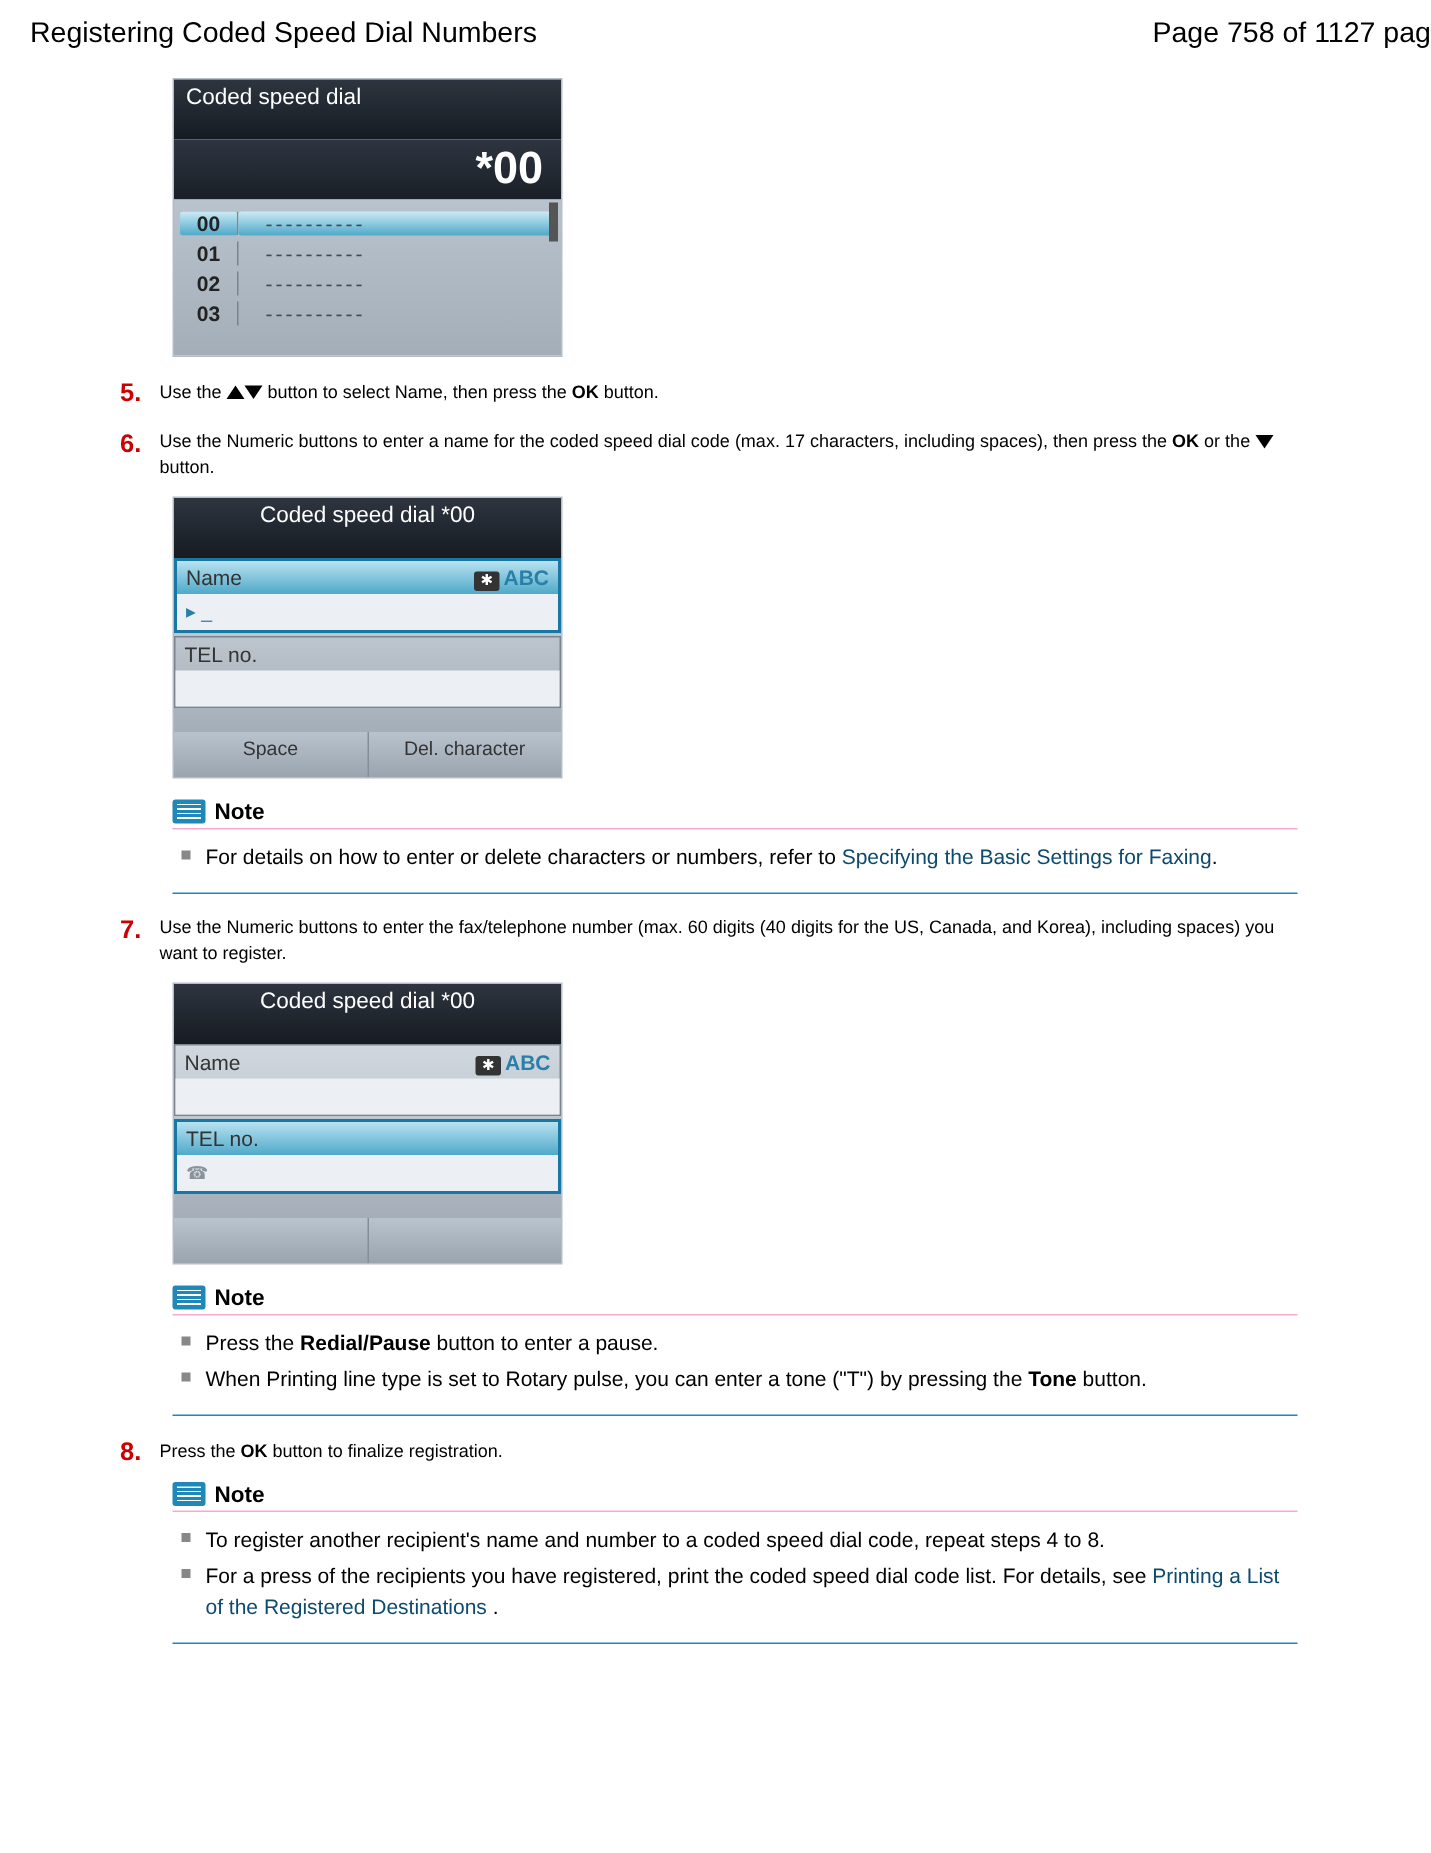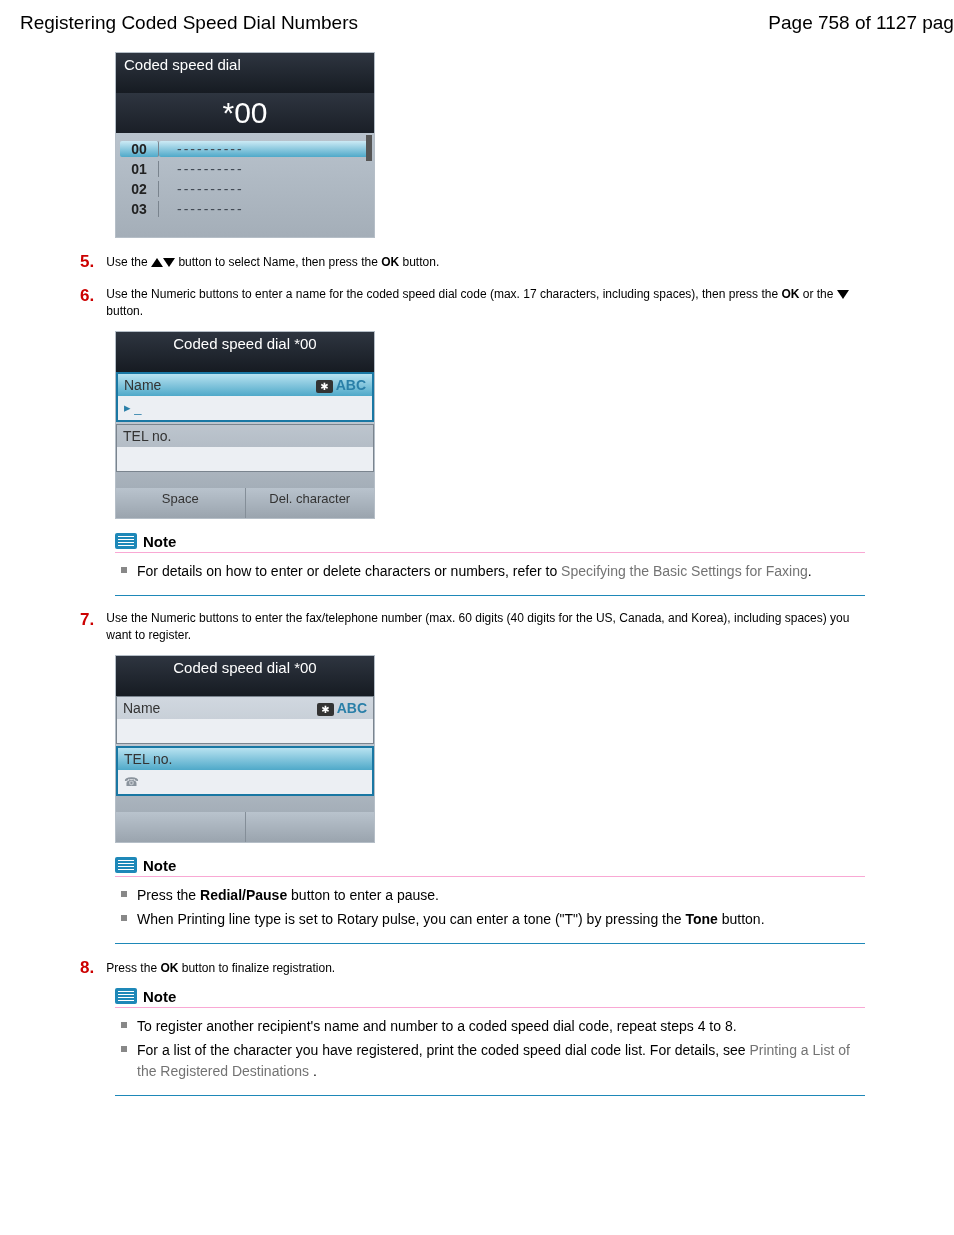--- a/index.html
+++ b/index.html
@@ -5,21 +5,21 @@
 body{margin:0;font-family:Arial,Helvetica,sans-serif;font-size:15px;color:#000;background:#fff}
 .page{width:954px;margin:0 auto;padding:12px 20px 40px}
 .hdr{display:flex;justify-content:space-between;font-size:19px;margin-bottom:18px}
 .step{margin:14px 0 10px 60px}
 .sn{color:#c00;font-weight:bold;font-size:17px;margin-right:8px;display:inline-block;vertical-align:top}
 .st{display:inline-block;width:760px;line-height:1.45;font-size:12px}
 .st b{font-weight:bold}
 .lcd{margin:8px 0 14px 95px;width:258px;border:1px solid #b5bec7}
 .lcd-top{background:linear-gradient(#2e3540,#161b22);color:#fff;height:40px;line-height:24px;padding:0 8px;font-size:15px;text-align:center}
 .lcd-top.left{text-align:left}
-.lcd-bign{background:linear-gradient(#2e3540,#1a1f27);color:#fff;height:40px;font-size:30px;font-weight:normal;text-align:center;padding:0 12px;line-height:40px}
+.lcd-bign{background:linear-gradient(#2e3540,#1a1f27);color:#fff;height:40px;font-size:30px;font-weight:bold;text-align:right;padding:0 12px;line-height:40px}
 .lcd-list{background:linear-gradient(#b9c3cd,#a4aeb8);padding:6px 4px 18px;position:relative}
 .lcd-list .sb{position:absolute;right:2px;top:2px;width:6px;height:26px;background:#555}
 .lrow{display:flex;font-size:14px;height:20px;align-items:center}
 .lrow .code{width:38px;text-align:center;color:#222;font-weight:bold;border-right:1px solid #7a848e}
 .lrow .dash{flex:1;color:#424a54;letter-spacing:2px;padding-left:18px}
 .lrow.sel .code,.lrow.sel .dash{background:linear-gradient(#cceaf5,#4fa9c9);border-radius:2px}
 .fldbox{background:linear-gradient(#d1d8e0,#a4aeb8)}
 .fld{border:1px solid #7a848e;margin:0}
 .fld.sel{border:2px solid #1977a3}
 .fld .flab{height:20px;padding:1px 6px;font-size:14px;color:#333;display:flex;justify-content:space-between;align-items:center}
@@ -32,21 +32,21 @@
 .ftr div{flex:1;text-align:center;font-size:13px;line-height:22px;color:#333;border-right:1px solid #848e98}
 .ftr div:last-child{border:none}
 .note{margin:6px 0 0 95px;width:750px;border-bottom:1px solid #1e88b8;padding-bottom:10px}
 .note-h{border-bottom:1px solid #f9a8d4;display:flex;align-items:center;gap:6px;padding-bottom:2px;margin-bottom:8px}
 .note-h .ico{width:22px;height:16px;background:#1e88b8;position:relative;border-radius:2px}
 .note-h .ico:before{content:"";position:absolute;left:3px;top:3px;right:3px;bottom:3px;background:repeating-linear-gradient(#fff 0 1px,transparent 1px 3px)}
 .note-h b{font-size:15px}
 .note ul{margin:0;padding:0 0 0 22px}
 .note li{list-style:none;position:relative;font-size:14px;line-height:1.5;margin-bottom:3px}
 .note li:before{content:"";position:absolute;left:-16px;top:6px;width:6px;height:6px;background:#888}
-.lk{color:#737373}
+.lk{color:#0c4a6e}
 .tri{display:inline-block;width:0;height:0;vertical-align:middle}
 .tri.up{border-left:6px solid transparent;border-right:6px solid transparent;border-bottom:9px solid #000}
 .tri.dn{border-left:6px solid transparent;border-right:6px solid transparent;border-top:9px solid #000}
 </style>
 </head>
 <body>
 <div class="page">
 
 <div class="hdr">
   <span>Registering Coded Speed Dial Numbers</span>
@@ -178,17 +178,17 @@
   </span>
 </div>
 
 <div class="note">
   <div class="note-h">
         <span class="ico"></span>
         <b>Note</b>
       </div>
   <ul>
     <li>To register another recipient's name and number to a coded speed dial code, repeat steps 4 to 8.</li>
-    <li><span>For a list of the character you have registered, print the coded speed dial code list. For details, see </span><span class="lk">Printing a List of the Registered Destinations</span><span> .</span></li>
+    <li><span>For a press of the recipients you have registered, print the coded speed dial code list. For details, see </span><span class="lk">Printing a List of the Registered Destinations</span><span> .</span></li>
   </ul>
 </div>
 
 </div>
 
 </body></html>

